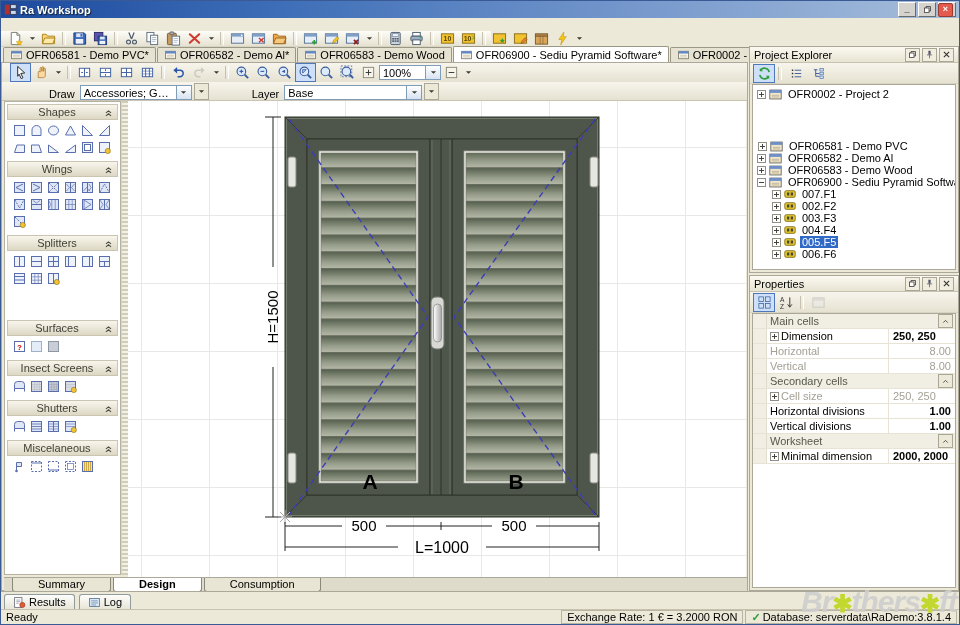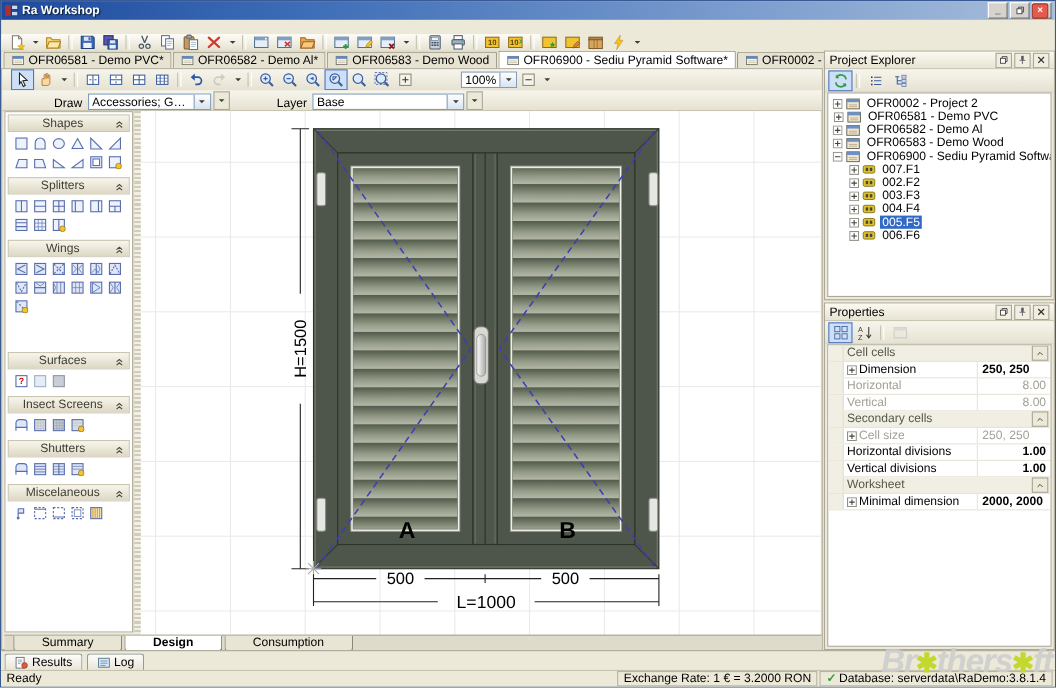--- a/index.html
+++ b/index.html
@@ -587,21 +587,21 @@
           </span>
         </span>
         <span class="tbtn">
           <span style="display: inline-flex; align-items: center;">
             <svg viewBox="0 0 16 16" width="15" height="15">
               <rect x="2.5" y="2.5" width="11" height="11" fill="#f5f3ea" stroke="#8a8876"></rect>
               <path d="M8 5v6M5 8h6" stroke="#333"></path>
             </svg>
           </span>
         </span>
-        <span class="combo" style="width: 51px; margin-left: 40px;">
+        <span class="combo" style="width: 62px;">
           <span class="cval">100%</span>
           <span class="cbtn">
             <span style="display: inline-flex; align-items: center;">
               <svg viewBox="0 0 8 8" width="7" height="7">
                 <path d="M1 2.5l3 3 3-3z" fill="#3c3c30"></path>
               </svg>
             </span>
           </span>
         </span>
         <span class="tbtn">
@@ -732,87 +732,20 @@
             <span class="sicon" style="display: inline-flex; align-items: center;">
               <svg viewBox="0 0 13 13" width="13" height="13">
                 <rect x="1.5" y="1.5" width="10" height="10" fill="#eef2fb" stroke="#5a6eae"></rect>
                 <circle cx="9.8" cy="10" r="2.6" fill="#f4c430" stroke="#8a6d1a" stroke-width=".6"></circle>
               </svg>
             </span>
           </span>
         </span>
         <span class="sgroup" style="display: block;">
           <span class="shead" style="display: flex;">
-            <span class="stitle">Splitters</span>
-            <span style="display: inline-flex; align-items: center;">
-              <svg viewBox="0 0 13 13" width="11" height="11">
-                <path d="M3.5 7L6.5 4.5 9.5 7M3.5 10.5L6.5 8l3 2.5" fill="none" stroke="#4a4a3f" stroke-width="1.2"></path>
-              </svg>
-            </span>
-          </span>
-          <span class="sicons" style="display: flex;">
-            <span class="sicon" style="display: inline-flex; align-items: center;">
-              <svg viewBox="0 0 13 13" width="13" height="13">
-                <rect x="1.5" y="1.5" width="10" height="10" fill="#eef2fb" stroke="#5a6eae"></rect>
-                <line x1="6.5" y1="1.5" x2="6.5" y2="11.5" stroke="#5a6eae"></line>
-              </svg>
-            </span>
-            <span class="sicon" style="display: inline-flex; align-items: center;">
-              <svg viewBox="0 0 13 13" width="13" height="13">
-                <rect x="1.5" y="1.5" width="10" height="10" fill="#eef2fb" stroke="#5a6eae"></rect>
-                <line x1="1.5" y1="6.5" x2="11.5" y2="6.5" stroke="#5a6eae"></line>
-              </svg>
-            </span>
-            <span class="sicon" style="display: inline-flex; align-items: center;">
-              <svg viewBox="0 0 13 13" width="13" height="13">
-                <rect x="1.5" y="1.5" width="10" height="10" fill="#eef2fb" stroke="#5a6eae"></rect>
-                <path d="M6.5 1.5v10M1.5 6.5h10" stroke="#5a6eae"></path>
-              </svg>
-            </span>
-            <span class="sicon" style="display: inline-flex; align-items: center;">
-              <svg viewBox="0 0 13 13" width="13" height="13">
-                <rect x="1.5" y="1.5" width="10" height="10" fill="#eef2fb" stroke="#5a6eae"></rect>
-                <line x1="4.5" y1="1.5" x2="4.5" y2="11.5" stroke="#5a6eae"></line>
-              </svg>
-            </span>
-            <span class="sicon" style="display: inline-flex; align-items: center;">
-              <svg viewBox="0 0 13 13" width="13" height="13">
-                <rect x="1.5" y="1.5" width="10" height="10" fill="#eef2fb" stroke="#5a6eae"></rect>
-                <line x1="8.5" y1="1.5" x2="8.5" y2="11.5" stroke="#5a6eae"></line>
-              </svg>
-            </span>
-            <span class="sicon" style="display: inline-flex; align-items: center;">
-              <svg viewBox="0 0 13 13" width="13" height="13">
-                <rect x="1.5" y="1.5" width="10" height="10" fill="#eef2fb" stroke="#5a6eae"></rect>
-                <path d="M1.5 6.5h10M6.5 6.5v5" stroke="#5a6eae"></path>
-              </svg>
-            </span>
-            <span class="sicon" style="display: inline-flex; align-items: center;">
-              <svg viewBox="0 0 13 13" width="13" height="13">
-                <rect x="1.5" y="1.5" width="10" height="10" fill="#eef2fb" stroke="#5a6eae"></rect>
-                <path d="M1.5 4.5h10M1.5 8h10" stroke="#5a6eae"></path>
-              </svg>
-            </span>
-            <span class="sicon" style="display: inline-flex; align-items: center;">
-              <svg viewBox="0 0 13 13" width="13" height="13">
-                <rect x="1.5" y="1.5" width="10" height="10" fill="#eef2fb" stroke="#5a6eae"></rect>
-                <path d="M4.8 1.5v10M8.2 1.5v10M1.5 4.8h10M1.5 8.2h10" stroke="#5a6eae" stroke-width=".6"></path>
-              </svg>
-            </span>
-            <span class="sicon" style="display: inline-flex; align-items: center;">
-              <svg viewBox="0 0 13 13" width="13" height="13">
-                <rect x="1.5" y="1.5" width="10" height="10" fill="#eef2fb" stroke="#5a6eae"></rect>
-                <line x1="6.5" y1="1.5" x2="6.5" y2="11.5" stroke="#5a6eae"></line>
-                <circle cx="9.8" cy="10" r="2.6" fill="#f4c430" stroke="#8a6d1a" stroke-width=".6"></circle>
-              </svg>
-            </span>
-          </span>
-        </span>
-        <span class="sgroup" style="display: block;">
-          <span class="shead" style="display: flex;">
             <span class="stitle">Wings</span>
             <span style="display: inline-flex; align-items: center;">
               <svg viewBox="0 0 13 13" width="11" height="11">
                 <path d="M3.5 7L6.5 4.5 9.5 7M3.5 10.5L6.5 8l3 2.5" fill="none" stroke="#4a4a3f" stroke-width="1.2"></path>
               </svg>
             </span>
           </span>
           <span class="sicons" style="display: flex;">
             <span class="sicon" style="display: inline-flex; align-items: center;">
               <svg viewBox="0 0 13 13" width="13" height="13">
@@ -888,20 +821,87 @@
               <svg viewBox="0 0 13 13" width="13" height="13">
                 <rect x="1.5" y="1.5" width="10" height="10" fill="#dfe7f6" stroke="#5a6eae"></rect>
                 <line x1="6.5" y1="1.5" x2="6.5" y2="11.5" stroke="#5a6eae"></line>
                 <path d="M2 2l3 4.5L2 11M11 2L8 6.5 11 11" fill="none" stroke="#5a6eae" stroke-width=".7"></path>
               </svg>
             </span>
             <span class="sicon" style="display: inline-flex; align-items: center;">
               <svg viewBox="0 0 13 13" width="13" height="13">
                 <rect x="1.5" y="1.5" width="10" height="10" fill="#dfe7f6" stroke="#5a6eae"></rect>
                 <path d="M2 2l9 9" stroke="#5a6eae" stroke-dasharray="2 1.5"></path>
+                <circle cx="9.8" cy="10" r="2.6" fill="#f4c430" stroke="#8a6d1a" stroke-width=".6"></circle>
+              </svg>
+            </span>
+          </span>
+        </span>
+        <span class="sgroup" style="display: block;">
+          <span class="shead" style="display: flex;">
+            <span class="stitle">Splitters</span>
+            <span style="display: inline-flex; align-items: center;">
+              <svg viewBox="0 0 13 13" width="11" height="11">
+                <path d="M3.5 7L6.5 4.5 9.5 7M3.5 10.5L6.5 8l3 2.5" fill="none" stroke="#4a4a3f" stroke-width="1.2"></path>
+              </svg>
+            </span>
+          </span>
+          <span class="sicons" style="display: flex;">
+            <span class="sicon" style="display: inline-flex; align-items: center;">
+              <svg viewBox="0 0 13 13" width="13" height="13">
+                <rect x="1.5" y="1.5" width="10" height="10" fill="#eef2fb" stroke="#5a6eae"></rect>
+                <line x1="6.5" y1="1.5" x2="6.5" y2="11.5" stroke="#5a6eae"></line>
+              </svg>
+            </span>
+            <span class="sicon" style="display: inline-flex; align-items: center;">
+              <svg viewBox="0 0 13 13" width="13" height="13">
+                <rect x="1.5" y="1.5" width="10" height="10" fill="#eef2fb" stroke="#5a6eae"></rect>
+                <line x1="1.5" y1="6.5" x2="11.5" y2="6.5" stroke="#5a6eae"></line>
+              </svg>
+            </span>
+            <span class="sicon" style="display: inline-flex; align-items: center;">
+              <svg viewBox="0 0 13 13" width="13" height="13">
+                <rect x="1.5" y="1.5" width="10" height="10" fill="#eef2fb" stroke="#5a6eae"></rect>
+                <path d="M6.5 1.5v10M1.5 6.5h10" stroke="#5a6eae"></path>
+              </svg>
+            </span>
+            <span class="sicon" style="display: inline-flex; align-items: center;">
+              <svg viewBox="0 0 13 13" width="13" height="13">
+                <rect x="1.5" y="1.5" width="10" height="10" fill="#eef2fb" stroke="#5a6eae"></rect>
+                <line x1="4.5" y1="1.5" x2="4.5" y2="11.5" stroke="#5a6eae"></line>
+              </svg>
+            </span>
+            <span class="sicon" style="display: inline-flex; align-items: center;">
+              <svg viewBox="0 0 13 13" width="13" height="13">
+                <rect x="1.5" y="1.5" width="10" height="10" fill="#eef2fb" stroke="#5a6eae"></rect>
+                <line x1="8.5" y1="1.5" x2="8.5" y2="11.5" stroke="#5a6eae"></line>
+              </svg>
+            </span>
+            <span class="sicon" style="display: inline-flex; align-items: center;">
+              <svg viewBox="0 0 13 13" width="13" height="13">
+                <rect x="1.5" y="1.5" width="10" height="10" fill="#eef2fb" stroke="#5a6eae"></rect>
+                <path d="M1.5 6.5h10M6.5 6.5v5" stroke="#5a6eae"></path>
+              </svg>
+            </span>
+            <span class="sicon" style="display: inline-flex; align-items: center;">
+              <svg viewBox="0 0 13 13" width="13" height="13">
+                <rect x="1.5" y="1.5" width="10" height="10" fill="#eef2fb" stroke="#5a6eae"></rect>
+                <path d="M1.5 4.5h10M1.5 8h10" stroke="#5a6eae"></path>
+              </svg>
+            </span>
+            <span class="sicon" style="display: inline-flex; align-items: center;">
+              <svg viewBox="0 0 13 13" width="13" height="13">
+                <rect x="1.5" y="1.5" width="10" height="10" fill="#eef2fb" stroke="#5a6eae"></rect>
+                <path d="M4.8 1.5v10M8.2 1.5v10M1.5 4.8h10M1.5 8.2h10" stroke="#5a6eae" stroke-width=".6"></path>
+              </svg>
+            </span>
+            <span class="sicon" style="display: inline-flex; align-items: center;">
+              <svg viewBox="0 0 13 13" width="13" height="13">
+                <rect x="1.5" y="1.5" width="10" height="10" fill="#eef2fb" stroke="#5a6eae"></rect>
+                <line x1="6.5" y1="1.5" x2="6.5" y2="11.5" stroke="#5a6eae"></line>
                 <circle cx="9.8" cy="10" r="2.6" fill="#f4c430" stroke="#8a6d1a" stroke-width=".6"></circle>
               </svg>
             </span>
           </span>
         </span>
         <span class="sgroup" style="display: block; margin-top: 30px;">
           <span class="shead" style="display: flex;">
             <span class="stitle">Surfaces</span>
             <span style="display: inline-flex; align-items: center;">
               <svg viewBox="0 0 13 13" width="11" height="11">
@@ -1224,21 +1224,21 @@
             </span>
             <span class="ticon" style="display: inline-flex; align-items: center;">
               <svg viewBox="0 0 16 16" width="15" height="13">
                 <rect x="1" y="2.5" width="14" height="11" fill="#efe6cc" stroke="#5b5b4f"></rect>
                 <rect x="1" y="2.5" width="14" height="3.5" fill="#6d8fc9"></rect>
                 <path d="M3.5 9h9M3.5 11h9" stroke="#b9ad8c"></path>
               </svg>
             </span>
             <span class="tlabel">OFR0002 - Project 2</span>
           </span>
-          <span class="trow" style="display: flex; padding-left: 5px;">
+          <span class="trow" style="display: flex; padding-left: 5px; margin-top: 40px;">
             <span class="pm" style="display: inline-flex; align-items: center;">
               <svg viewBox="0 0 9 9" width="9" height="9">
                 <rect x=".5" y=".5" width="8" height="8" fill="#fff" stroke="#8f8f84"></rect>
                 <path d="M2 4.5h5M4.5 2v5" stroke="#444"></path>
               </svg>
             </span>
             <span class="ticon" style="display: inline-flex; align-items: center;">
               <svg viewBox="0 0 16 16" width="15" height="13">
                 <rect x="1" y="2.5" width="14" height="11" fill="#efe6cc" stroke="#5b5b4f"></rect>
                 <rect x="1" y="2.5" width="14" height="3.5" fill="#6d8fc9"></rect>
@@ -1449,21 +1449,21 @@
               <svg viewBox="0 0 16 16" width="15" height="15">
                 <rect x="2" y="3" width="12" height="10" fill="#e7e7e7" stroke="#9a9a9a"></rect>
                 <rect x="2" y="3" width="12" height="3" fill="#bcbcbc"></rect>
               </svg>
             </span>
           </span>
         </div>
       <div class="pgrid" id="pgrid">
           <span class="prow phead" style="display: flex;">
             <span class="pgut"></span>
-            <span class="phlabel">Cell cells</span>
+            <span class="phlabel">Main cells</span>
             <span class="pcollapse" style="display: inline-flex; align-items: center;">
               <svg viewBox="0 0 12 12" width="9" height="9">
                 <path d="M3 7.5L6 4.5l3 3" fill="none" stroke="#444" stroke-width="1.2"></path>
               </svg>
             </span>
           </span>
           <span class="prow" style="display: flex;">
             <span class="pgut"></span>
             <span class="plabel">
               <span class="pexp" style="display: inline-flex; align-items: center;">

